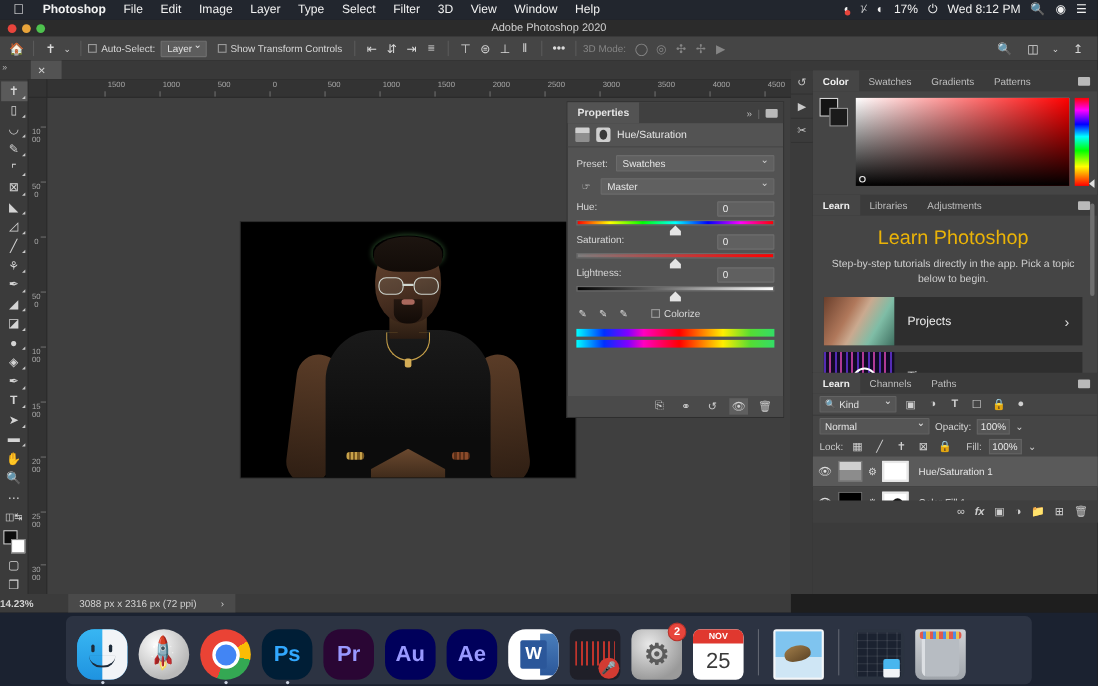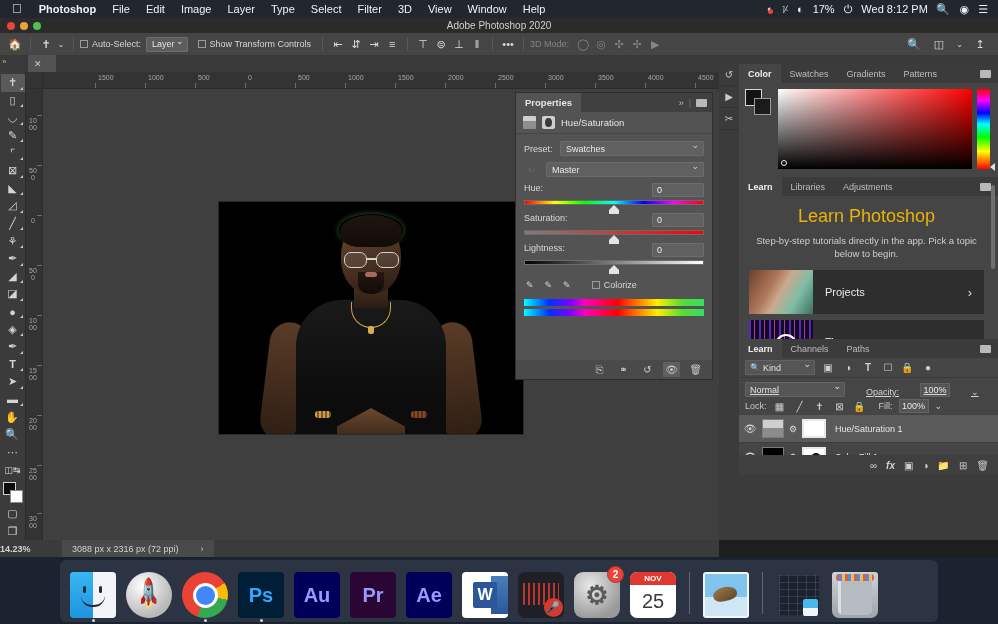--- a/index.html
+++ b/index.html
@@ -250,21 +250,21 @@
   .learn-chev { margin-left: auto; margin-right: 12px; color: #dcdcdc; font-size: 13px; }
   .scrollbar { position: absolute; right: 3px; top: 8px; width: 4px; height: 84px; background: #6f6f6f; border-radius: 2px; }
 
   
   .layerspanel { height: 136px; position: relative; }
   .lp-filter { height: 20px; display: flex; align-items: center; padding: 0 6px; gap: 6px; border-bottom: 1px solid #3b3b3b; }
   .kind-sel { width: 70px; height: 15px; background: #555; border: 1px solid #636363; border-radius: 1px;
     display: flex; align-items: center; gap: 3px; padding: 0 12px 0 4px; font-size: 9px; color: #e0e0e0; position: relative; }
   .kind-sel:after { content:"⌄"; position:absolute; right:3px; top:-2px; font-size:9px; }
   .filt-ic { color: #cfcfcf; font-size: 10px; width: 14px; text-align: center; }
-  .lp-blend { height: 19px; display: flex; align-items: flex-end; padding: 0 6px; gap: 21px; font-size: 9px; color: #d4d4d4; text-decoration: underline; }
+  .lp-blend { height: 19px; display: flex; align-items: center; padding: 0 6px; gap: 5px; font-size: 9px; color: #d4d4d4; }
   .blend-sel { width: 100px; height: 15px; background: #555; border: 1px solid #636363; border-radius: 1px;
     display: flex; align-items: center; padding: 0 12px 0 4px; font-size: 9px; color: #e4e4e4; position: relative; }
   .blend-sel:after { content:"⌄"; position:absolute; right:3px; top:-2px; font-size:9px; }
   .val-box { width: 30px; height: 14px; background: #555; border: 1px solid #636363; color: #e9e9e9;
     font-size: 9px; display: flex; align-items: center; justify-content: center; }
   .mini-chev { font-size: 9px; color: #cfcfcf; }
   .lp-lock { height: 18px; display: flex; align-items: center; padding: 0 6px; gap: 6px; font-size: 9px; color: #c8c8c8; }
   .layer-row { height: 28px; display: flex; align-items: center; padding: 0 4px; gap: 5px; border-bottom: 1px solid #3e3e3e; }
   .layer-row.selected { background: #5a5a5a; }
   .eye { width: 14px; text-align: center; color: #ddd; font-size: 10px; }
@@ -283,21 +283,21 @@
   .statusbar { position: absolute; left: 0; top: 540px; width: 719px; height: 17px; background: #3b3b3b;
     display: flex; align-items: center; color: #d2d2d2; font-size: 9px; }
   .sb-zoom { width: 62px; text-align: left; font-weight: bold; }
   .sb-info { background: #4a4a4a; height: 17px; display: flex; align-items: center; padding: 0 10px; gap: 22px; }
 
   
   .dockarea { position: absolute; left: 0; top: 557px; width: 998px; height: 67px; background: #1b2230; }
   .dock { position: absolute; left: 60px; top: 3px; width: 878px; height: 62px;
     background: rgba(58,66,82,.55); border-radius: 6px; display: flex; align-items: flex-end; padding: 0 8px 4px 8px; gap: 6px; }
   .dockitem { position: relative; width: 50px; height: 50px; display: flex; align-items: flex-end; justify-content: center; }
-  .dicon { width: 46px; height: 46px; border-radius: 4px; display: flex; align-items: center; justify-content: center;
+  .dicon { width: 46px; height: 46px; border-radius: 16px; display: flex; align-items: center; justify-content: center;
     font-size: 19px; font-weight: bold; color: #fff; position: relative; overflow: hidden; }
   .run-dot { position: absolute; bottom: -4px; left: 50%; margin-left: -1.5px; width: 3px; height: 3px;
     border-radius: 50%; background: #cfd6e4; }
   .dsep { width: 1px; height: 42px; background: rgba(255,255,255,.25); margin: 0 5px 4px 5px; align-self: flex-end; }
   .badge { position: absolute; right: -2px; top: -2px; min-width: 17px; height: 17px; border-radius: 9px;
     background: #e8453c; color: #fff; font-size: 10px; font-weight: bold;
     display: flex; align-items: center; justify-content: center; border: 1px solid #b8332b; }
   
   .ic-finder { background: linear-gradient(180deg,#2aabee,#1b86d6); }
   .ic-finder .face { position: absolute; inset: 0; display: flex; }
@@ -785,25 +785,25 @@
         <div class="dicon ic-chrome"></div>
         <span class="run-dot"></span>
       </div>
 
       <div class="dockitem">
         <div class="dicon ic-ps">Ps</div>
         <span class="run-dot"></span>
       </div>
 
       <div class="dockitem">
+        <div class="dicon ic-pr">Pr</div>
+      </div>
+
+      <div class="dockitem">
         <div class="dicon ic-au">Au</div>
-      </div>
-
-      <div class="dockitem">
-        <div class="dicon ic-pr">Pr</div>
       </div>
 
       <div class="dockitem">
         <div class="dicon ic-ae">Ae</div>
       </div>
 
       <div class="dockitem">
         <div class="dicon ic-word">
           <span class="wblock"></span>
           <span class="wletter">W</span>

